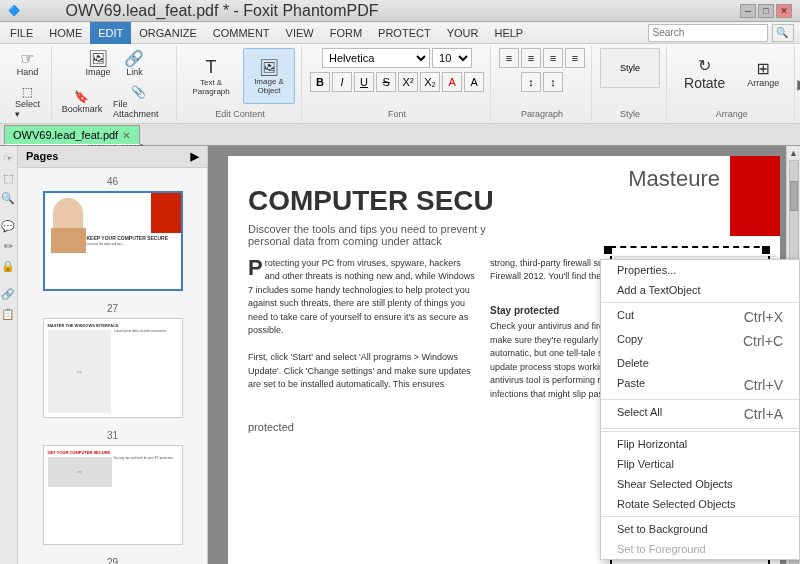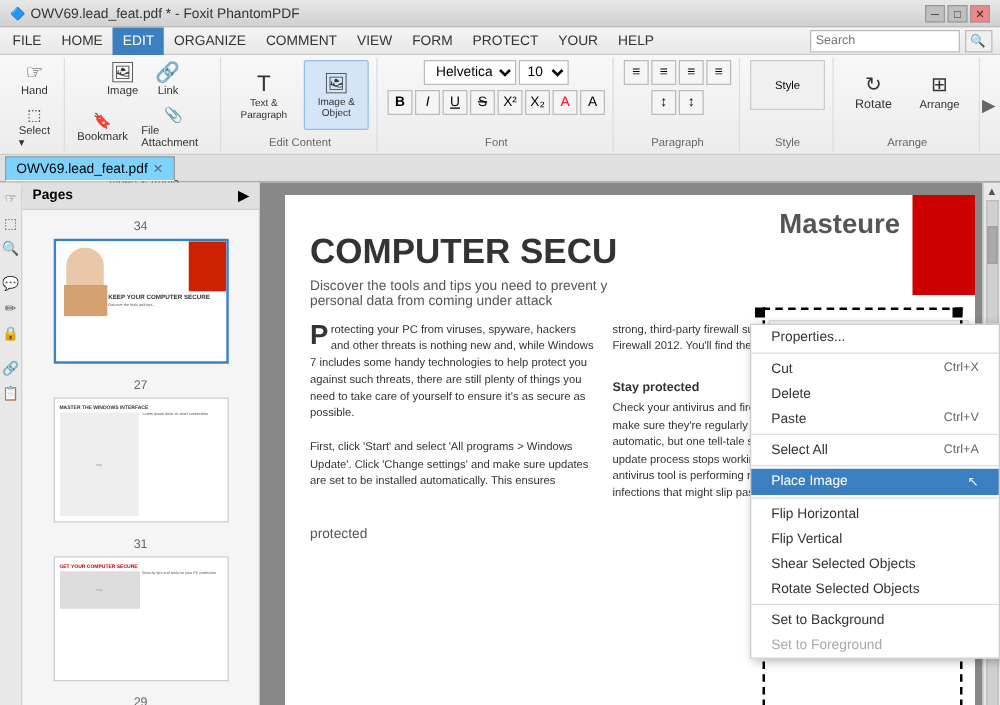--- a/index.html
+++ b/index.html
@@ -9,21 +9,21 @@
     .title-bar {
       height: 22px;
       background: linear-gradient(to bottom, #e8e8e8, #d0d0d0);
       display: flex;
       align-items: center;
       justify-content: space-between;
       padding: 0 8px;
       border-bottom: 1px solid #aaa;
     }
     .title-bar-left { display: flex; align-items: center; gap: 4px; }
-    .title-bar-text { font-size: 11px; color: #333; }
+    .title-bar-text { font-size: 16px; color: #333; margin-left: 41px; }
     .title-bar-controls { display: flex; gap: 2px; }
     .title-btn { width: 16px; height: 14px; background: #c0c0c0; border: 1px solid #999; font-size: 9px; display: flex; align-items: center; justify-content: center; cursor: pointer; color: #333; }
 
     
     .menu-bar {
       height: 22px;
       background: linear-gradient(to bottom, #f5f5f5, #e8e8e8);
       display: flex;
       align-items: center;
       border-bottom: 1px solid #ccc;
@@ -105,21 +105,21 @@
       padding: 0 8px;
       background: #d0d0d0;
       border: 1px solid #999;
       border-bottom: none;
       font-size: 11px;
       display: flex;
       align-items: center;
       gap: 4px;
       cursor: pointer;
     }
-    .tab.active { background: #7dd3fc; border-bottom: 1px solid white; }
+    .tab.active { background: #86efac; border-bottom: 1px solid white; }
     .tab-close { font-size: 10px; color: #666; cursor: pointer; }
 
     
     .left-panel {
       width: 190px;
       background: #f5f5f5;
       border-right: 1px solid #ccc;
       display: flex;
       flex-direction: column;
     }
@@ -209,21 +209,21 @@
       color: #333;
     }
     .col-left { flex: 1; }
     .col-right { flex: 1; }
     .stay-protected { font-weight: bold; font-size: 10px; margin: 6px 0 2px; }
     .master-text {
       position: absolute;
       top: 10px;
       right: 60px;
       font-size: 22px;
-      font-weight: bold;
+      font-weight: normal;
       color: #555;
     }
     .page-right-sidebar {
       position: absolute;
       top: 100px;
       right: 5px;
       width: 160px;
       font-size: 8px;
       color: #333;
       background: #f9f9f9;
@@ -261,21 +261,21 @@
       padding: 4px 16px;
       font-size: 11px;
       display: flex;
       justify-content: space-between;
       cursor: pointer;
       color: #333;
     }
     .ctx-item.highlighted { background: #3c7fc0; color: white; }
     .ctx-item.disabled { color: #aaa; cursor: default; }
     .ctx-separator { height: 1px; background: #ddd; margin: 2px 0; }
-    .ctx-shortcut { color: #666; font-size: 10px; }
+    .ctx-shortcut { color: #666; font-size: 14px; }
 
     
     .left-toolbar {
       width: 18px;
       background: #e8e8e8;
       border-right: 1px solid #ccc;
       display: flex;
       flex-direction: column;
       align-items: center;
       padding-top: 4px;
@@ -400,21 +400,21 @@
       <div class="tb-btn large selected" style="width:52px; height:56px; justify-content:center;">
         <span style="font-size:16px;">🖼</span>
         <span style="font-size:8px; text-align:center;">Image &amp;<br>Object</span>
       </div>
     </div>
     <div class="toolbar-group-label">Edit Content</div>
   </div>
 
   <div class="toolbar-group">
     <div class="toolbar-row" style="gap:2px;">
-      <select class="font-select" style="width:74px;text-align:right;">
+      <select class="font-select" style="width:108px;">
         <option>Helvetica</option>
       </select>
       <select class="font-size-select">
         <option>10</option>
       </select>
     </div>
     <div class="toolbar-row" style="gap:2px; margin-top:2px;">
       <button class="font-btn">
           <b>B</b>
         </button>
@@ -451,21 +451,21 @@
 
   <div class="toolbar-group">
     <div style="width:60px; height:40px; background:#f0f0f0; border:1px solid #ccc; display:flex; align-items:center; justify-content:center; font-size:9px; cursor:pointer;">Style</div>
     <div class="toolbar-group-label">Style</div>
   </div>
 
   <div class="toolbar-group">
     <div class="toolbar-row" style="gap:4px;">
       <div class="tb-btn large" style="height:50px;">
         <span style="font-size:16px;">↻</span>
-        <span style="font-size:10px;">Rotate</span>
+        <span style="font-size:14px;">Rotate</span>
       </div>
       <div class="tb-btn large" style="height:50px;">
         <span style="font-size:16px;">⊞</span>
         <span style="font-size:9px;">Arrange</span>
       </div>
     </div>
     <div class="toolbar-group-label">Arrange</div>
   </div>
 
   <div style="margin-left:auto; display:flex; align-items:center;">
@@ -494,21 +494,21 @@
   </div>
 
   <div class="left-panel">
     <div class="panel-header">
       <span>Pages</span>
       <span class="panel-collapse">▶</span>
     </div>
     <div class="pages-container">
 
       <div class="page-thumb">
-        <div class="thumb-num">34</div>
+        <div class="thumb-num">46</div>
         <div class="thumb-img selected">
           <div style="width:100%; height:100%; position:relative; background:white;">
             <div style="position:absolute; right:0; top:0; width:30px; height:40px; background:#cc2200;"></div>
             <div style="position:absolute; left:6px; top:5px; width:35px; height:55px; overflow:hidden;">
               <div style="width:30px; height:30px; background:#e8c8a8; border-radius:50% 50% 0 0; margin:0 auto;"></div>
               <div style="width:35px; height:25px; background:#d4a070;"></div>
             </div>
             <div style="position:absolute; right:5px; top:42px; left:42px; font-size:4px; color:#333; line-height:1.2;">
               <div style="font-size:5px; font-weight:bold;">KEEP YOUR COMPUTER SECURE</div>
               <div style="font-size:3px; margin-top:2px; color:#555;">Discover the tools and tips...</div>
@@ -631,42 +631,45 @@
       <div style="position:absolute; top:90px; right:10px; width:8px; height:8px; background:black;"></div>
 
       <div style="position:absolute; top:90px; right:10px; border:2px dashed #000; width:160px; height:350px;"></div>
 
     </div>
 
     <div class="context-menu">
       <div class="ctx-item">
         <span>Properties...</span>
       </div>
+      <div class="ctx-item">
+        <span>Add a TextObject</span>
+      </div>
       <div class="ctx-separator"></div>
       <div class="ctx-item">
         <span>Cut</span>
         <span class="ctx-shortcut">Ctrl+X</span>
       </div>
       <div class="ctx-item">
+        <span>Copy</span>
+        <span class="ctx-shortcut">Ctrl+C</span>
+      </div>
+      <div class="ctx-item">
         <span>Delete</span>
       </div>
       <div class="ctx-item">
         <span>Paste</span>
         <span class="ctx-shortcut">Ctrl+V</span>
       </div>
       <div class="ctx-separator"></div>
       <div class="ctx-item">
         <span>Select All</span>
         <span class="ctx-shortcut">Ctrl+A</span>
       </div>
       <div class="ctx-separator"></div>
-      <div class="ctx-item highlighted">
-        <span>Place Image</span>
-        <span style="font-size:11px; color:#eee;">↖</span>
-      </div>
       <div class="ctx-separator"></div>
       <div class="ctx-item">
         <span>Flip Horizontal</span>
       </div>
       <div class="ctx-item">
         <span>Flip Vertical</span>
       </div>
       <div class="ctx-item">
         <span>Shear Selected Objects</span>
       </div>

